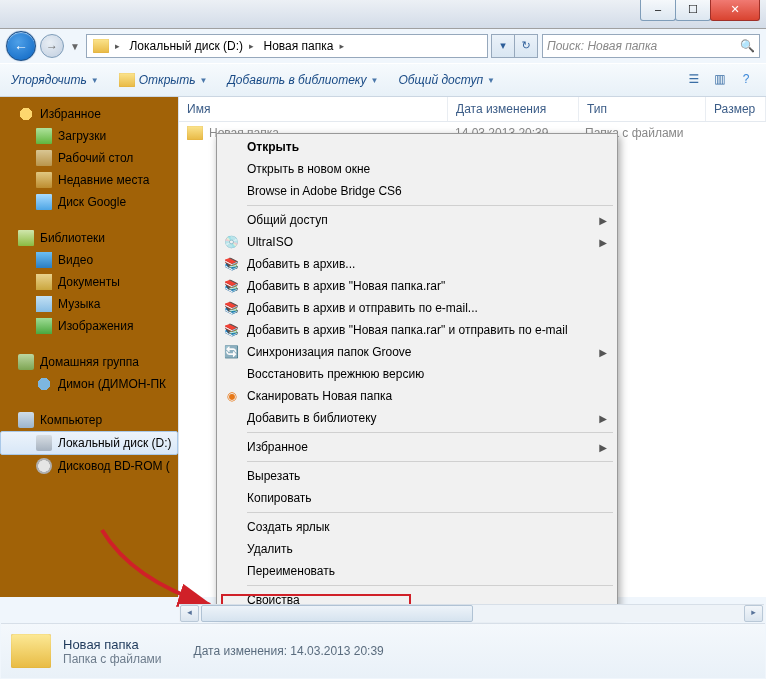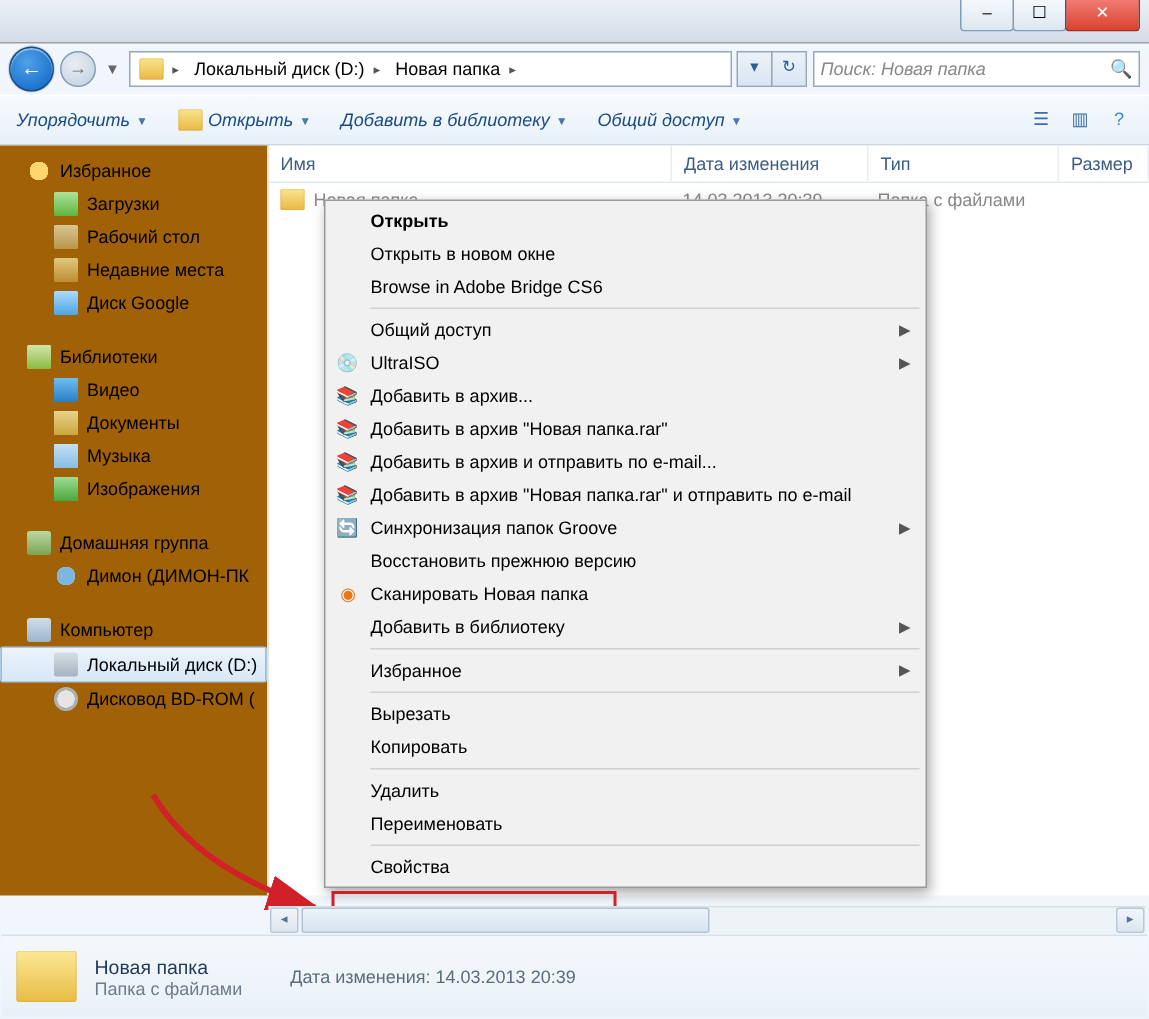--- a/index.html
+++ b/index.html
@@ -302,20 +302,23 @@
       </div>
     <div class="cm-sep"></div>
     <div class="cm-item">
         <span>Вырезать</span>
       </div>
     <div class="cm-item">
         <span>Копировать</span>
       </div>
     <div class="cm-sep"></div>
     <div class="cm-item">
+        <span>Создать ярлык</span>
+      </div>
+    <div class="cm-item">
         <span>Удалить</span>
       </div>
     <div class="cm-item">
         <span>Переименовать</span>
       </div>
     <div class="cm-sep"></div>
     <div class="cm-item">
         <span>Свойства</span>
       </div>
   </div>

